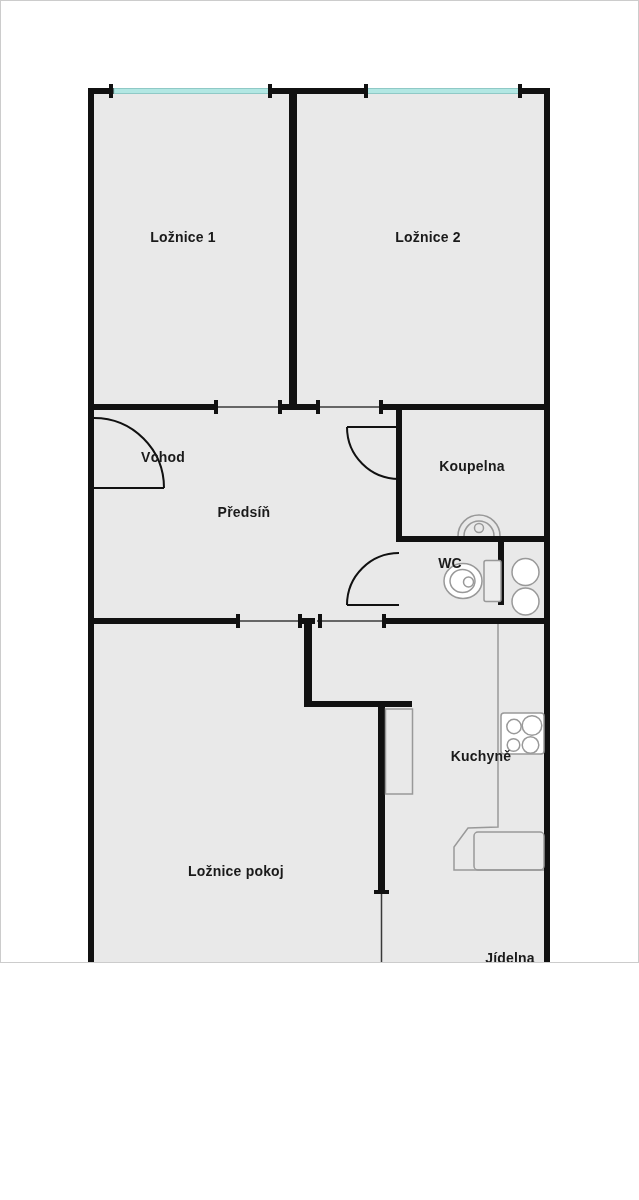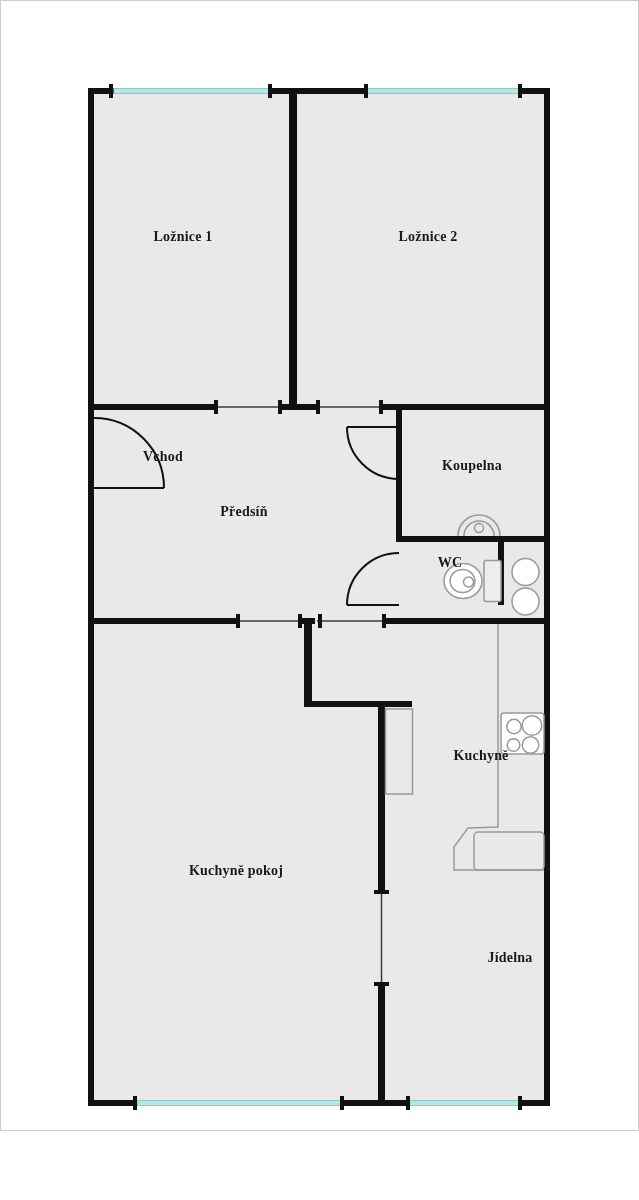--- a/index.html
+++ b/index.html
@@ -1,23 +1,23 @@
 <!DOCTYPE html>
 <html style="--background: #ffffff; --canvas-border: #cccccc; --floor: #e9e9e9; --wall: #111111; --window-glass: #b2e7e3; --fixture-outline: #999999; --label-text: #1a1a1a;"><head>
 <meta charset="utf-8">
 <style>
   html,body{margin:0;padding:0;background:#fff;}
   .canvas{
     position:relative;
-    width:639px;height:1131px;
+    width:639px;height:963px;
     background:var(--background,#ffffff);
     border:1px solid var(--canvas-border,#cccccc);
     box-sizing:border-box;
     overflow:hidden;
-    font-family:Liberation Serif, serif;
+    font-family:Liberation Sans, sans-serif;
   }
   .plan-svg{position:absolute;left:0;top:0;}
   .floor{fill:var(--floor,#e9e9e9);}
   .wall{fill:var(--wall,#111111);}
   .thin{stroke:#3a3a3a;stroke-width:1.5;fill:none;}
   .win{fill:var(--window-glass,#b2e7e3);stroke:#8fc9c6;stroke-width:1;}
   .door{stroke:var(--wall,#111111);stroke-width:2;fill:none;}
   .fix{stroke:var(--fixture-outline,#999999);stroke-width:1.5;fill:none;}
   .fixw{stroke:var(--fixture-outline,#999999);stroke-width:1.5;fill:#ffffff;}
   .fixg{stroke:var(--fixture-outline,#999999);stroke-width:1.5;fill:#ededed;}
@@ -148,16 +148,16 @@
     </g>
   </svg>
 
   <div class="room-label" style="left:182px;top:236px;">Ložnice 1</div>
   <div class="room-label" style="left:427px;top:236px;">Ložnice 2</div>
   <div class="room-label" style="left:118px;top:456px;margin-left:44px;">Vchod</div>
   <div class="room-label" style="left:243px;top:511px;">Předsíň</div>
   <div class="room-label" style="left:471px;top:465px;">Koupelna</div>
   <div class="room-label" style="left:449px;top:562px;text-align:center;">WC</div>
   <div class="room-label" style="left:462px;top:755px;padding-left:36px;">Kuchyně</div>
-  <div class="room-label" style="left:235px;top:870px;">Kuchyně pokoj</div>
+  <div class="room-label" style="left:235px;top:870px;">Ložnice pokoj</div>
   <div class="room-label" style="left:462px;top:957px;margin-left:47px;">Jídelna</div>
 
 </div>
 
 </body></html>

